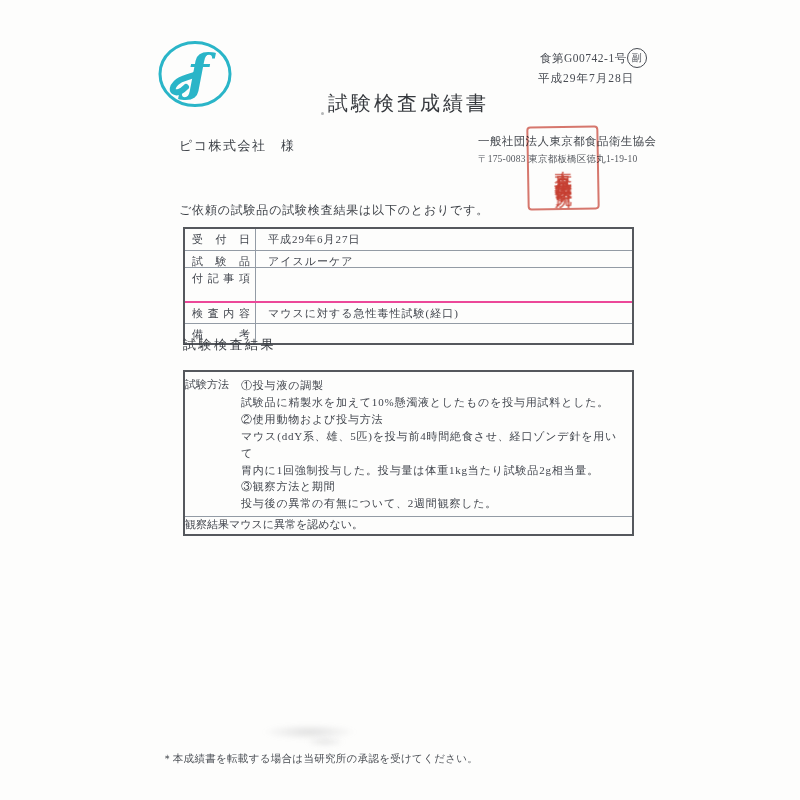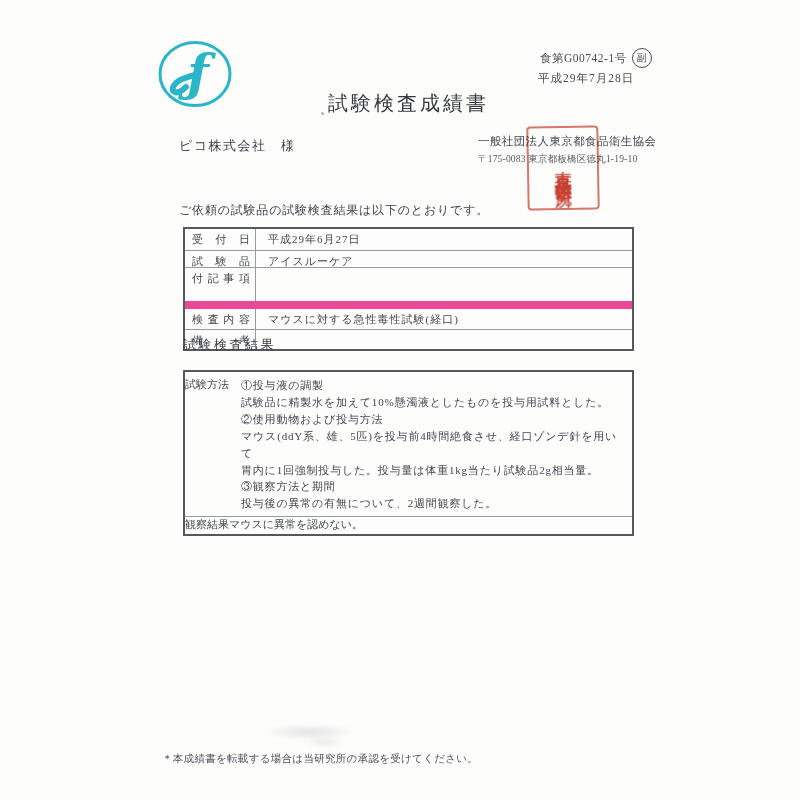--- a/index.html
+++ b/index.html
@@ -5,21 +5,21 @@
   html,body{margin:0;padding:0;background:#e9e9e9;}
   #page{
     position:relative;width:800px;height:800px;margin:0 auto;
     background:#fdfdfc;overflow:hidden;
     font-family:"Liberation Serif","DejaVu Serif",serif;
     color:#3d4148;
   }
   
   #logo{position:absolute;left:156px;top:40px;width:78px;height:68px;}
   #docline{position:absolute;left:540px;top:48px;font-size:11.5px;color:#474b52;
-    display:flex;align-items:center;gap:5px;letter-spacing:.5px;}
+    display:flex;align-items:center;letter-spacing:.5px;}
   .copy-circle{display:inline-flex;align-items:center;justify-content:center;
     width:18px;height:18px;border:1.2px solid #474b52;border-radius:50%;
     font-size:10px;letter-spacing:0;}
   #dateline{position:absolute;left:538px;top:71px;font-size:11.5px;color:#474b52;letter-spacing:1px;}
   #title{position:absolute;left:0;right:0;top:90px;text-align:center;
     font-size:20px;letter-spacing:3px;color:#35383d;padding-left:17px;}
   #addressee{position:absolute;left:179px;top:137px;font-size:13px;letter-spacing:1.5px;color:#3a3e44;}
   
   #issuer{position:absolute;left:478px;top:134px;width:210px;}
   .issuer-assoc{font-size:11.5px;letter-spacing:.4px;color:#45494f;}
@@ -37,21 +37,21 @@
   
   #intro{position:absolute;left:179px;top:202px;font-size:12px;letter-spacing:.8px;color:#3e4248;}
   
   .doc-table{position:absolute;left:183px;width:447px;border:2px solid #55585d;background:transparent;font-size:11px;color:#41454d;}
   #table1{top:227px;}
   .trow{display:flex;}
   .trow .lbl{width:58px;flex:0 0 58px;border-right:1px solid #939ba5;
     padding:3px 5px 0 7px;text-align:justify;text-align-last:justify;letter-spacing:0;}
   .trow .val{flex:1;padding:3px 0 0 12px;letter-spacing:1px;}
   .b-thin{border-bottom:1px solid #939ba5;}
-  .b-dark{border-bottom:8px solid #ec4899;gap:33px;}
+  .b-dark{border-bottom:2px solid #ec4899;gap:33px;}
   .h22{height:21px;} .h17{height:16px;font-family:Liberation Mono, monospace;} .h34{height:33px;} .h20{height:20px;} .h19{height:19px;}
   #results-heading{position:absolute;left:183px;top:336px;font-size:13px;letter-spacing:2.5px;color:#383c42;}
   #table2{top:370px;}
   #table2 .method-row{display:flex;border-bottom:1px solid #939ba5;}
   #table2 .method-row .lbl{padding-top:5px;}
   .method-lines{flex:1;padding:5px 6px 4px 12px;}
   .method-lines div{line-height:16.9px;letter-spacing:.8px;}
   #table2 .result-row{display:flex;height:17px;}
   
   #footnote{position:absolute;left:162px;top:752px;font-size:10.5px;letter-spacing:.3px;color:#4a4e54;text-align:right;}

